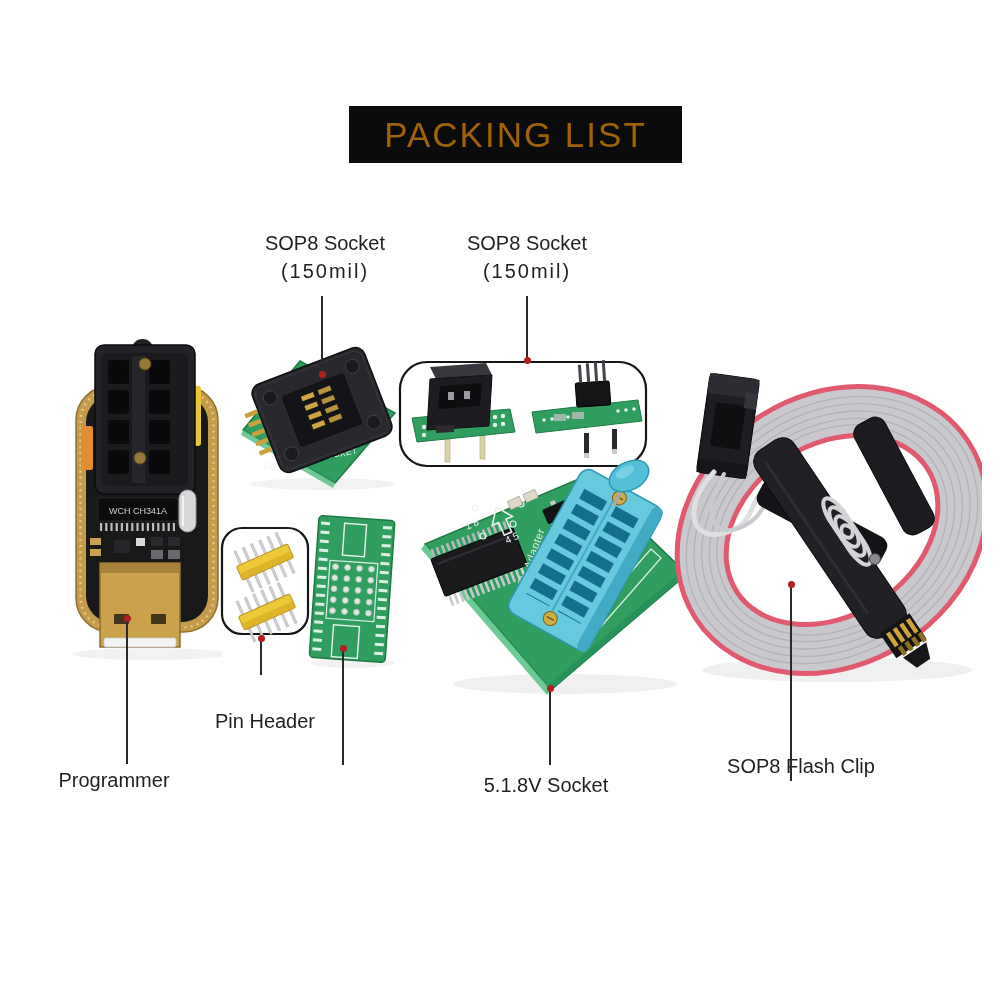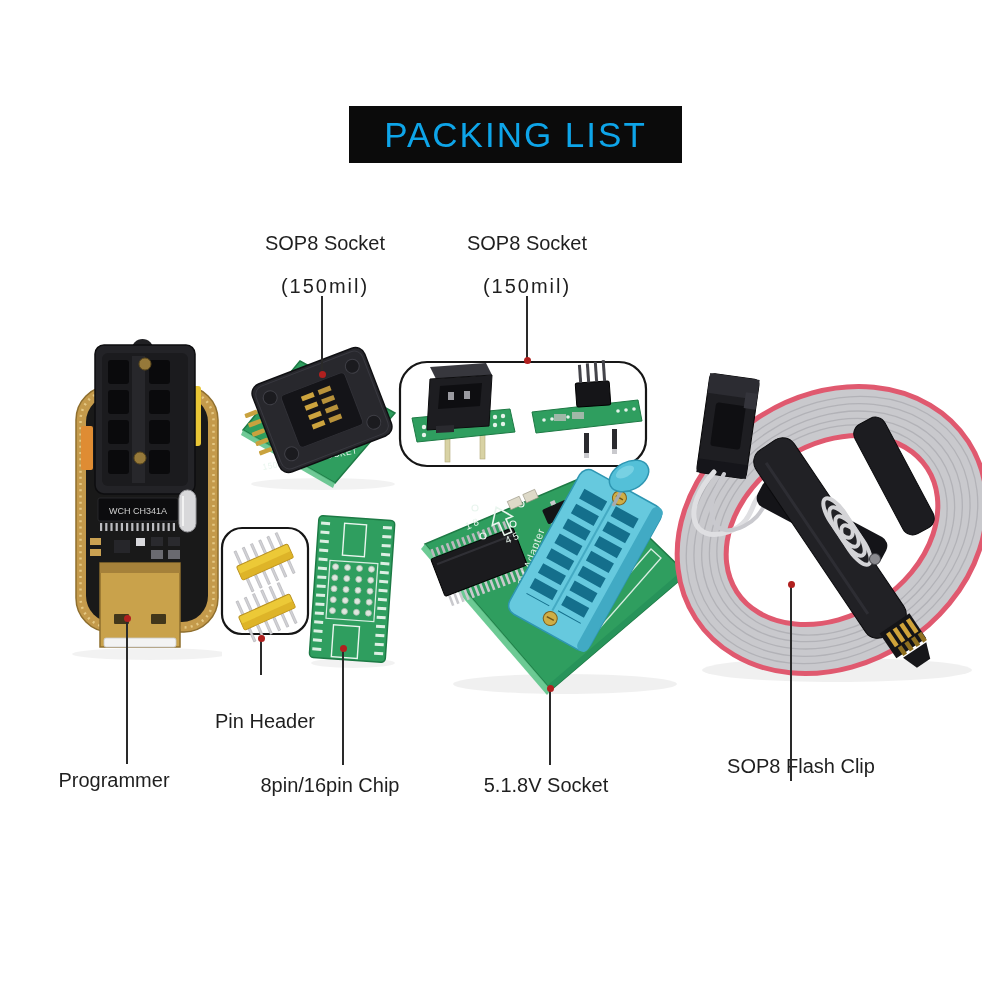--- a/index.html
+++ b/index.html
@@ -1,23 +1,23 @@
 <!DOCTYPE html>
 <html><head>
 <meta charset="utf-8">
 <style>
   html,body{margin:0;padding:0;background:#fff;}
   .canvas{position:relative;width:1000px;height:1000px;background:#ffffff;overflow:hidden;
           font-family:"Liberation Sans",sans-serif;color:#1f1f1f;}
   .banner{position:absolute;left:349px;top:106px;width:333px;height:57px;background:#0b0b0b;
-          color:#0ea5e9;display:flex;align-items:center;justify-content:center;
+          color:#a16207;display:flex;align-items:center;justify-content:center;
           font-size:35px;letter-spacing:2px;white-space:nowrap;}
   .plabel{position:absolute;transform:translateX(-50%);text-align:center;font-size:20px;
           line-height:28px;color:#1f1f1f;white-space:nowrap;}
-  .plabel .sub{letter-spacing:2px;margin-top:15px;}
+  .plabel .sub{letter-spacing:2px;}
   .lline{position:absolute;width:1.5px;background:#2a2a2a;z-index:5;}
   .ldot{position:absolute;width:7px;height:7px;border-radius:50%;background:#b1201f;z-index:6;}
   .ph{position:absolute;z-index:1;}
   svg text{font-family:"Liberation Sans",sans-serif;}
 </style>
 </head>
 <body>
 
 <div class="canvas">
 
@@ -28,21 +28,20 @@
   <div class="plabel" style="left:325px;top:229px;">
     <div>SOP8 Socket</div>
     <div class="sub">(150mil)</div>
   </div>
   <div class="plabel" style="left:527px;top:229px;">
     <div>SOP8 Socket</div>
     <div class="sub">(150mil)</div>
   </div>
   <div class="plabel" style="left:265px;top:679px;margin-top:28px;">Pin Header</div>
   <div class="plabel" style="left:114px;top:766px;">Programmer</div>
-  <div class="plabel" style="left:330px;top:771px;">8pin/16pin Chip</div>
   <div class="plabel" style="left:546px;top:771px;">5.1.8V Socket</div>
   <div class="plabel" style="left:801px;top:752px;">SOP8 Flash Clip</div>
 
   <div class="lline" style="left:321px;top:296px;height:75px;"></div>
   <div class="ldot" style="left:318.5px;top:370.5px;"></div>
 
   <div class="lline" style="left:526.3px;top:296px;height:62px;"></div>
   <div class="ldot" style="left:523.5px;top:357px;"></div>
 
   <div class="lline" style="left:260.3px;top:641px;height:34px;"></div>

